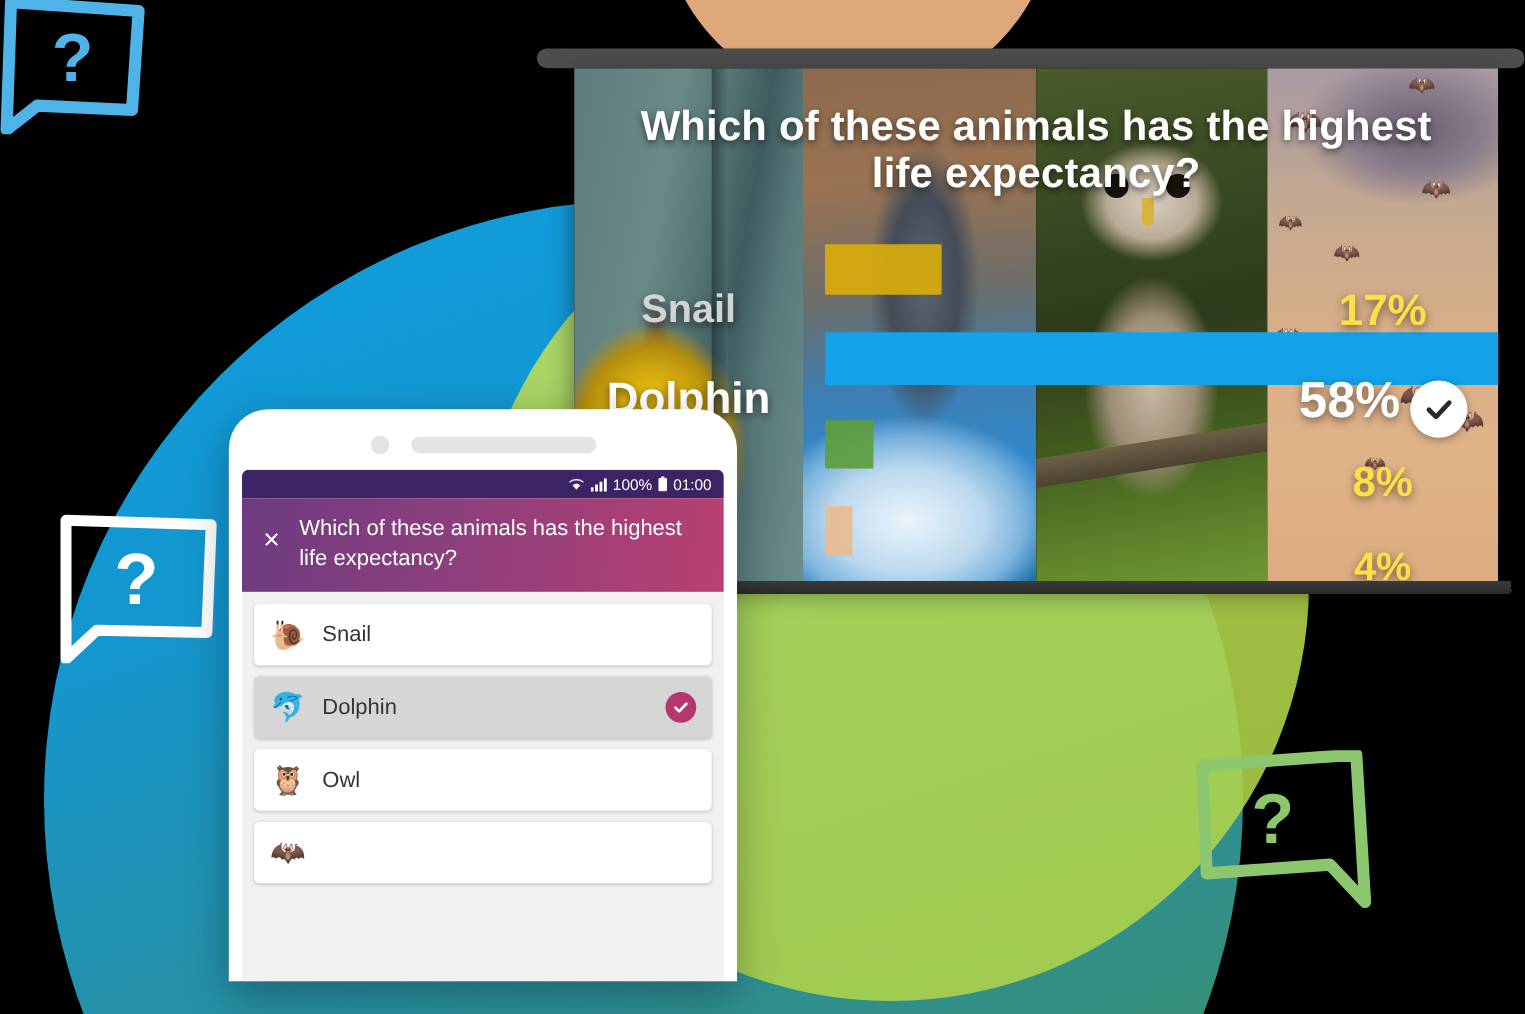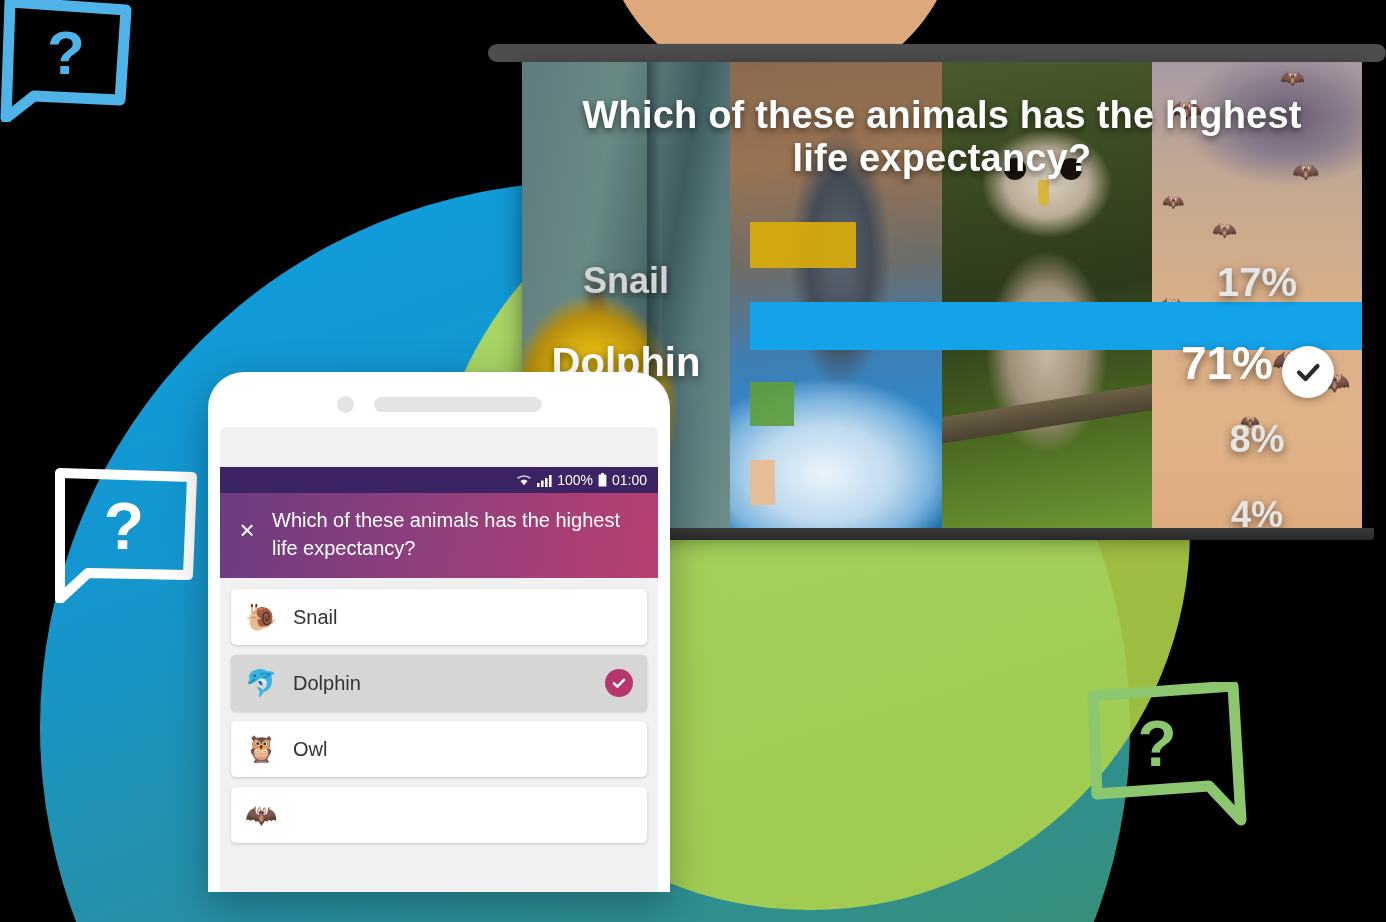--- a/index.html
+++ b/index.html
@@ -86,42 +86,42 @@
   #lbl-bat{top:432px;font-size:34px;color:#cfcfcf;opacity:.0;}
 
   
   .scr-bar{position:absolute;left:228px;border-radius:1px;}
   #bar-snail{top:160px;height:46px;width:106px;background:#d9ab0b;opacity:.92;}
   #bar-dolphin{top:240px;height:48px;width:656px;background:#14a2e8;}
   #bar-owl{top:320px;height:44px;width:44px;background:#5d9e3d;opacity:.92;}
   #bar-bat{top:398px;height:45px;width:25px;background:#e7bd91;opacity:.95;}
 
   
-  .pct{position:absolute;right:0;width:210px;text-align:center;color:#e5e5e5;
+  .pct{position:absolute;right:0;width:210px;text-align:center;color:#fde047;
       font-weight:bold;text-shadow:0 3px 8px rgba(0,0,0,.5);}
   #pct-snail{top:198px;font-size:40px;}
   #pct-dolphin{top:274px;font-size:46px;color:#ffffff;width:150px;right:60px;}
   #pct-owl{top:356px;font-size:38px;}
   #pct-bat{top:432px;font-size:36px;}
   #pct-check{position:absolute;right:28px;top:284px;width:52px;height:52px;border-radius:50%;
       background:#ffffff;display:flex;align-items:center;justify-content:center;
       box-shadow:0 2px 8px rgba(0,0,0,.35);}
 
   
   #phone{position:absolute;left:208px;top:372px;width:462px;height:520px;
       background:#fff;border-radius:36px 36px 0 0;
       box-shadow:0 12px 40px rgba(0,0,0,.30);overflow:hidden;}
   #phone-notch{position:absolute;left:0;right:0;top:22px;height:20px;
       display:flex;align-items:center;justify-content:center;gap:20px;}
   #phone-cam{width:17px;height:17px;border-radius:50%;background:#e4e4e4;}
   #phone-speaker{width:168px;height:15px;border-radius:8px;background:#e4e4e4;}
   #phone-screen{position:absolute;left:12px;top:55px;width:438px;height:465px;
       background:#f1f1f1;border-radius:6px 6px 0 0;overflow:hidden;}
   #status-bar{height:26px;background:#3c2363;display:flex;align-items:center;
-      justify-content:flex-end;gap:5px;padding-right:11px;color:#fff;font-size:14px;margin-top:40px;}
+      justify-content:flex-end;gap:5px;padding-right:11px;color:#fff;font-size:14px;}
   .sb-icon{display:inline-flex;align-items:center;}
   #app-header{background:linear-gradient(100deg,#6c3b80 0%,#8e3f7d 45%,#b84070 100%);
       padding:14px 14px 16px 14px;display:flex;align-items:flex-start;gap:12px;}
   #close-x{color:#fff;font-size:26px;line-height:1;width:26px;flex:0 0 26px;
       text-align:center;cursor:pointer;padding-top:10px;}
   #app-question{color:#fff;font-size:20px;line-height:1.38;font-weight:normal;}
   #answer-list{padding:11px 11px 0 11px;display:flex;flex-direction:column;gap:10px;}
   .answer-row{display:flex;align-items:center;gap:14px;height:56px;padding:0 14px;
       background:#fff;border-radius:5px;box-shadow:0 1px 3px rgba(0,0,0,.18);}
   .answer-row.selected{background:#d6d6d6;}
@@ -200,21 +200,21 @@
       <div class="ans-label" id="lbl-dolphin">Dolphin</div>
       <div class="ans-label" id="lbl-owl">Owl</div>
       <div class="ans-label" id="lbl-bat">Bat</div>
 
       <div class="scr-bar" id="bar-snail"></div>
       <div class="scr-bar" id="bar-dolphin"></div>
       <div class="scr-bar" id="bar-owl"></div>
       <div class="scr-bar" id="bar-bat"></div>
 
       <div class="pct" id="pct-snail">17%</div>
-      <div class="pct" id="pct-dolphin">71%</div>
+      <div class="pct" id="pct-dolphin">58%</div>
       <div class="pct" id="pct-owl">8%</div>
       <div class="pct" id="pct-bat">4%</div>
 
       <div id="pct-check">
         <svg width="32" height="32" viewBox="0 0 32 32">
           <path d="M7 16.5 L13.5 23 L25.5 10" fill="none" stroke="#2a2a2a" stroke-width="4.2" stroke-linecap="round" stroke-linejoin="round"></path>
         </svg>
       </div>
     </div>
 

